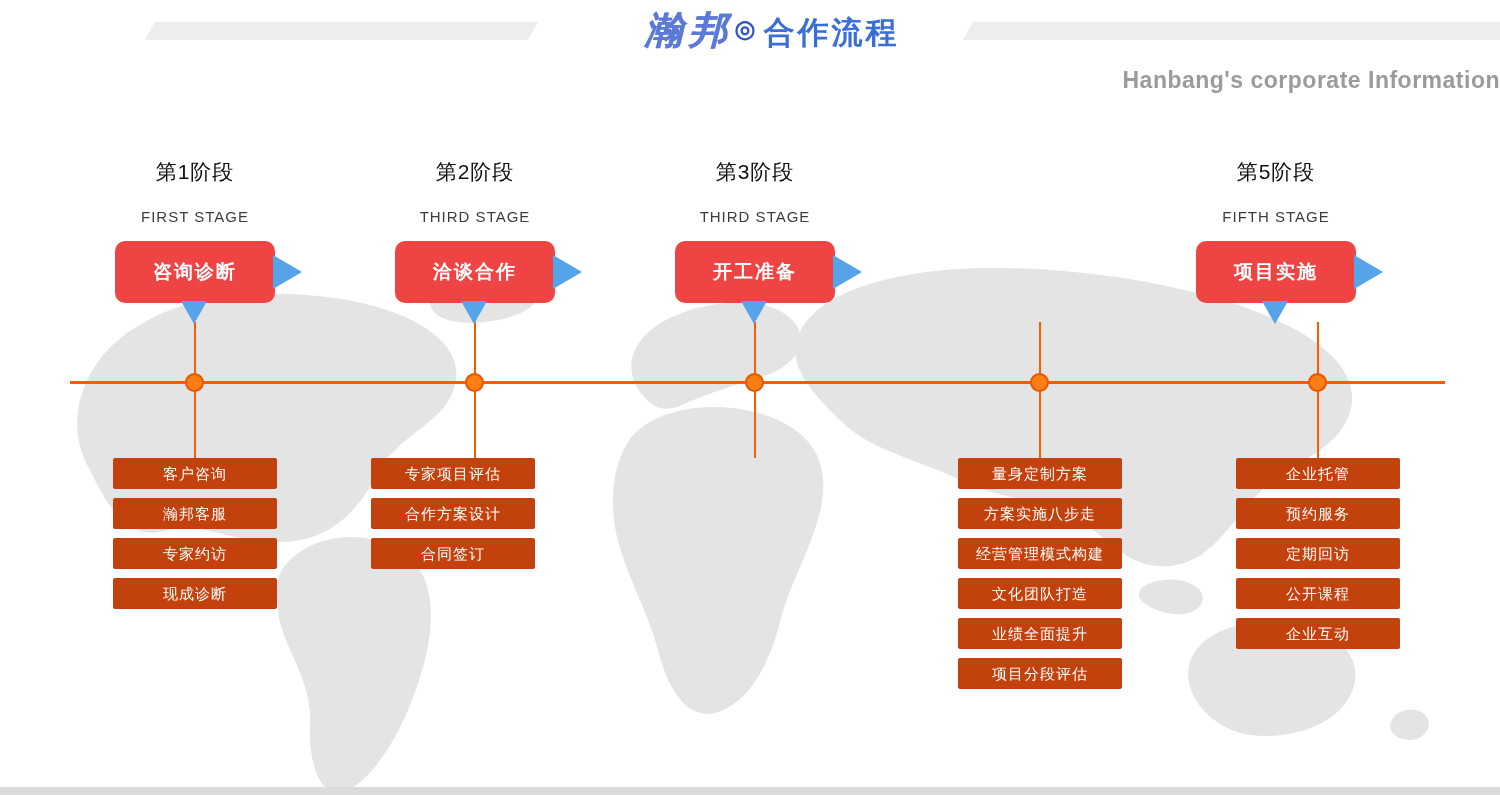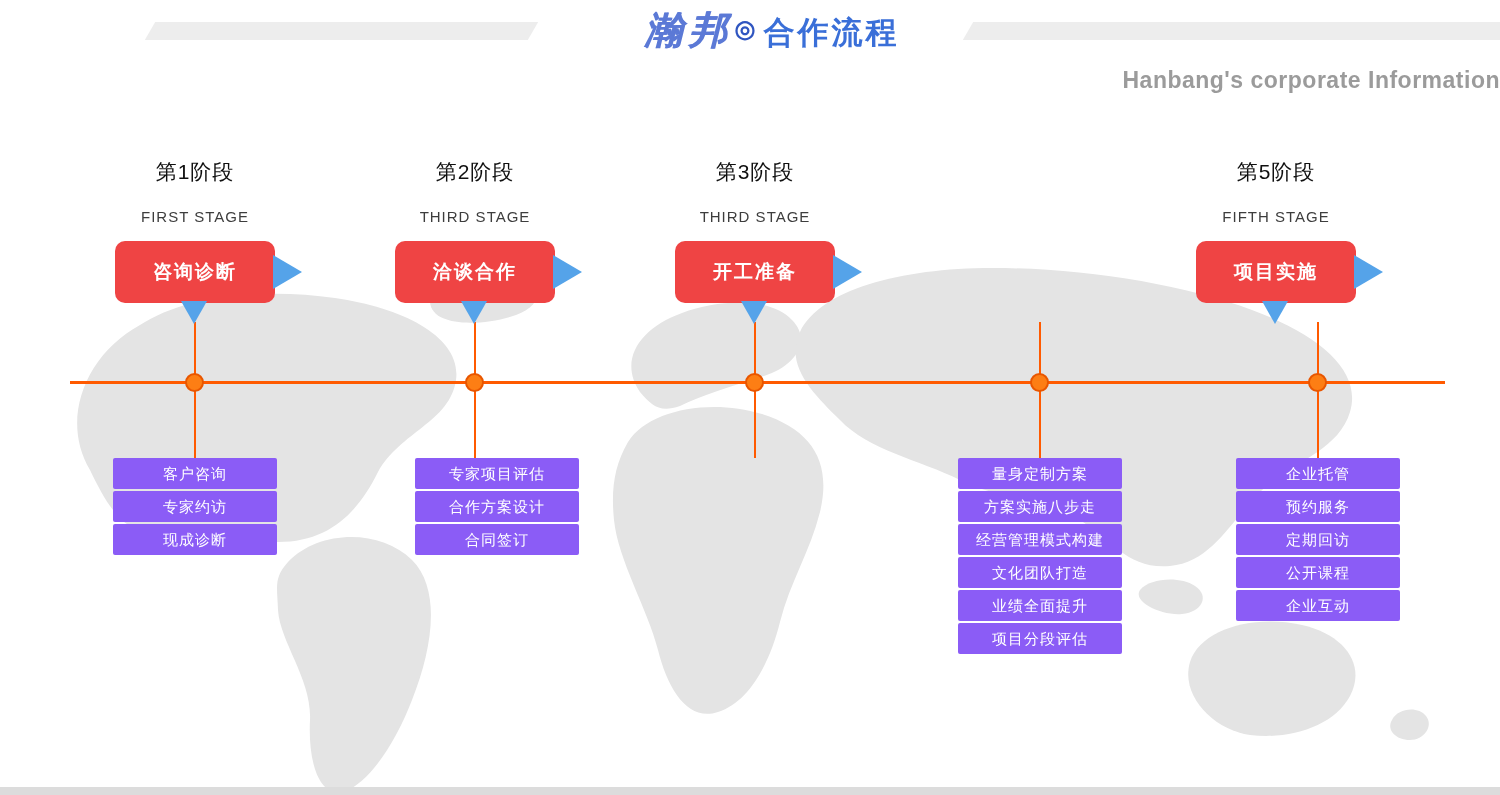--- a/index.html
+++ b/index.html
@@ -54,22 +54,22 @@
   }
   .bubble::before { 
     content:""; position:absolute; bottom:-21px; left:50%; margin-left:-14px;
     width:0; height:0;
     border-top:23px solid #55A3E9; border-left:13px solid transparent; border-right:13px solid transparent;
   }
 
   
   .items { position:absolute; top:458px; width:164px; z-index:2; }
   .item {
-    height:31px; line-height:31px; margin-bottom:2px;
-    background:#8b5cf6; color:#ffffff; font-size:15px; text-align:center;
+    height:31px; line-height:31px; margin-bottom:9px;
+    background:#c2410c; color:#ffffff; font-size:15px; text-align:center;
     border-radius:2px; letter-spacing:1px;
   }
 
   .bottom-bar { position:absolute; left:0; bottom:0; width:100%; height:8px; background:#dcdcdc; z-index:1; }
 </style>
 </head>
 <body>
 
 <div class="canvas">
 
@@ -133,24 +133,25 @@
   <div class="stage" style="left:1156px">
     <div class="stage-heading">第5阶段</div>
     <div class="stage-heading-en">FIFTH STAGE</div>
     <div class="bubble">
         <span>项目实施</span>
       </div>
   </div>
 
   <div class="items" style="left:113px">
     <div class="item">客户咨询</div>
+    <div class="item">瀚邦客服</div>
     <div class="item">专家约访</div>
     <div class="item">现成诊断</div>
   </div>
-  <div class="items" style="left:415px">
+  <div class="items" style="left:371px">
     <div class="item">专家项目评估</div>
     <div class="item">合作方案设计</div>
     <div class="item">合同签订</div>
   </div>
   <div class="items" style="left:958px">
     <div class="item">量身定制方案</div>
     <div class="item">方案实施八步走</div>
     <div class="item">经营管理模式构建</div>
     <div class="item">文化团队打造</div>
     <div class="item">业绩全面提升</div>

